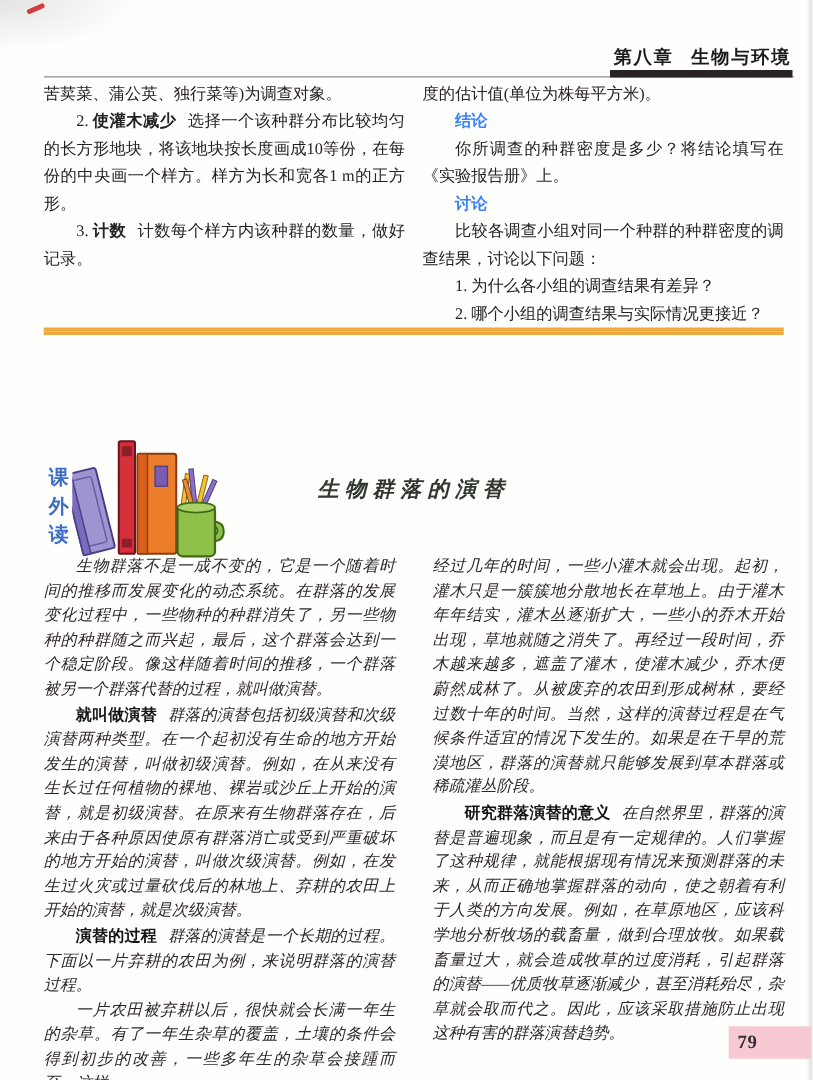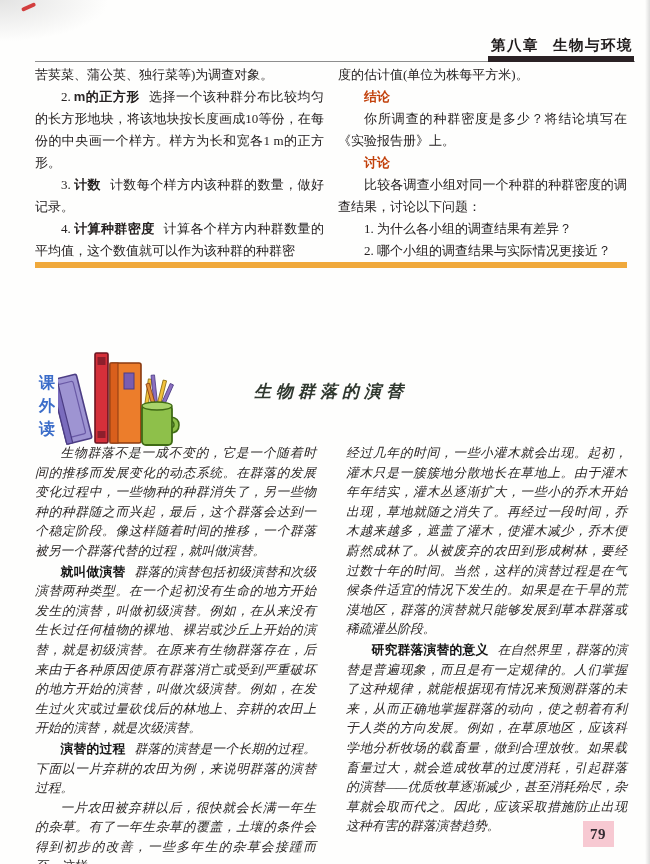--- a/index.html
+++ b/index.html
@@ -25,42 +25,42 @@
   
   .survey { position:absolute; top:64px; left:35px; width:592px; display:flex; gap:14px;
     font-size:13px; line-height:22px; color:#262222;justify-content:center; }
   .survey .col { width:289px; text-align:justify; }
   .para { text-align:justify; }
   .indent { text-indent:2em; }
   .stepnum { margin-right:3px; }
   .stepname, .hei { font-family:"Liberation Sans", sans-serif; font-weight:bold; }
   .stepname { margin-right:9px; }
   .sub-heading { text-indent:2em; font-family:"Liberation Sans", sans-serif; font-weight:bold;
-    color:#c2410c; }
+    color:#3b82f6; }
 
   
   .divider { position:absolute; top:262px; left:35px; width:592px; height:3px;
     border-top:3px solid #f0a93c; border-bottom:3px solid #f0a93c; }
 
   
   .reading-label { position:absolute; left:36px; top:371px; width:22px; text-align:center;
     font-family:"Liberation Sans", sans-serif; font-weight:bold; font-size:16px; color:#3c6dc9; }
   .reading-label div { line-height:23px; }
   .books { position:absolute; left:58px; top:347px; }
   .reading-title { position:absolute; top:380px; left:35px; width:592px; text-align:center;
     font-size:17px; font-style:italic; letter-spacing:5px; color:#30382f; font-weight:700; }
 
   .reading-body { position:absolute; top:444px; left:35px; width:592px; display:flex; gap:30px;
     font-size:12.8px; line-height:19.6px; font-style:italic; color:#2b2726; }
   .reading-body .col { width:289px; }
   .reading-body .lead { font-style:normal; font-family:"Liberation Sans", sans-serif;
     font-weight:bold; color:#141414; margin-right:9px; }
 
   
-  .page-badge { position:absolute; left:583px; top:821px; width:31px; height:26px;
+  .page-badge { position:absolute; left:583px; top:821px; width:66px; height:26px;
     background:#f7c9d2; display:flex; align-items:center; }
   .page-badge span { font-size:15px; font-weight:bold; color:#352d33; padding-left:7px;
     letter-spacing:.5px; }
 </style>
 </head>
 <body>
 
 <div class="page">
 
   <div class="smudge-topleft"></div>
@@ -69,23 +69,22 @@
 
   <div class="chapter-heading">
     <span>第八章</span><span class="gap"></span><span>生物与环境</span>
   </div>
   <div class="header-rule"></div>
   <div class="header-bar"></div>
 
   <div class="survey">
     <div class="col">
       <p class="para">苦荬菜、蒲公英、独行菜等)为调查对象。</p>
-      <p class="para indent"><span class="stepnum">2.</span><span class="stepname">m的正方形</span><span>选择一个该种群分布比较均匀的长方形地块，将该地块按长度画成10等份，在每份的中央画一个样方。样方为长和宽各1 m的正方形。</span></p>
+      <p class="para indent"><span class="stepnum">2.</span><span class="stepname">使灌木减少</span><span>选择一个该种群分布比较均匀的长方形地块，将该地块按长度画成10等份，在每份的中央画一个样方。样方为长和宽各1 m的正方形。</span></p>
       <p class="para indent"><span class="stepnum">3.</span><span class="stepname">计数</span><span>计数每个样方内该种群的数量，做好记录。</span></p>
-      <p class="para indent"><span class="stepnum">4.</span><span class="stepname">计算种群密度</span><span>计算各个样方内种群数量的平均值，这个数值就可以作为该种群的种群密</span></p>
     </div>
     <div class="col">
       <p class="para">度的估计值(单位为株每平方米)。</p>
       <p class="sub-heading">结论</p>
       <p class="para indent">你所调查的种群密度是多少？将结论填写在《实验报告册》上。</p>
       <p class="sub-heading">讨论</p>
       <p class="para indent">比较各调查小组对同一个种群的种群密度的调查结果，讨论以下问题：</p>
       <p class="para indent">1. 为什么各小组的调查结果有差异？</p>
       <p class="para indent">2. 哪个小组的调查结果与实际情况更接近？</p>
     </div>

